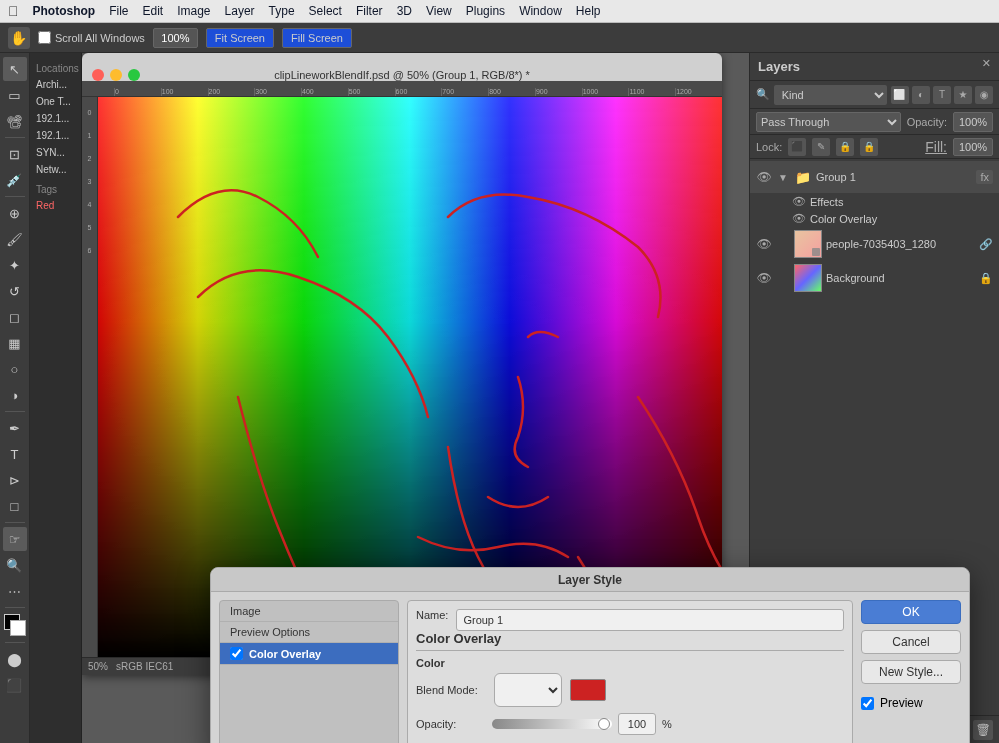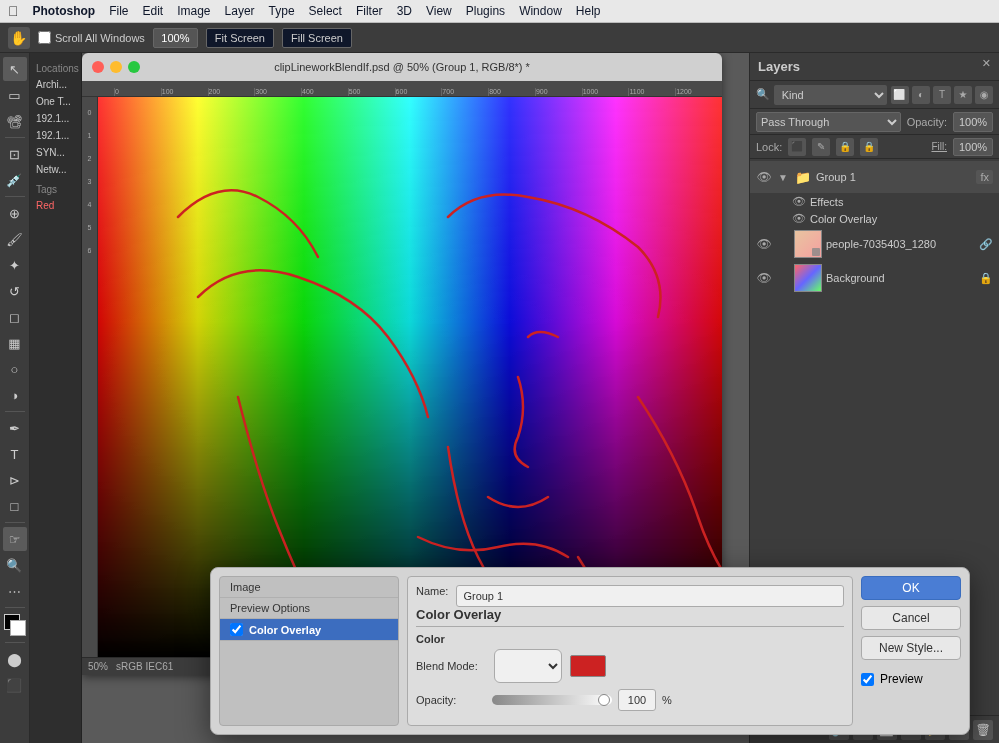--- a/index.html
+++ b/index.html
@@ -65,21 +65,21 @@
       color: #ccc; font-size: 11px; cursor: pointer;
     }
     .options-bar .zoom-input {
       width: 45px; height: 20px;
       background: #555; border: 1px solid #666;
       color: #fff; font-size: 11px; text-align: center;
       border-radius: 2px;
     }
     .options-bar .btn-sm {
       height: 20px; padding: 0 8px;
-      background: #0f172a; border: 1px solid #666;
+      background: #1d4ed8; border: 1px solid #666;
       color: #ccc; font-size: 11px; border-radius: 2px;
       cursor: pointer; white-space: nowrap;
     }
 
     
     .main-layout {
       display: flex;
       width: 100%;
       height: calc(743px - 53px);
     }
@@ -156,21 +156,21 @@
       width: 640px;
       background: #3c3c3c;
       border-radius: 6px 6px 0 0;
       box-shadow: 0 2px 10px rgba(0,0,0,0.5);
     }
     .canvas-titlebar {
       height: 28px;
       background: #d0d0d0;
       border-radius: 6px 6px 0 0;
       display: flex;
-      align-items: center;
+      align-items: flex-end;
       padding: 0 10px;
       gap: 6px;
       position: relative;
     }
     .traffic-red { width: 12px; height: 12px; border-radius: 50%; background: #ff5f57; cursor: pointer; }
     .traffic-yellow { width: 12px; height: 12px; border-radius: 50%; background: #febc2e; cursor: pointer; }
     .traffic-green { width: 12px; height: 12px; border-radius: 50%; background: #28c840; cursor: pointer; }
     .canvas-title {
       position: absolute; left: 50%; transform: translateX(-50%);
       font-size: 11px; color: #333; font-weight: 500;
@@ -322,21 +322,21 @@
       gap: 6px;
       border-bottom: 1px solid #2a2a2a;
     }
     .lock-label { color: #aaa; font-size: 11px; }
     .lock-icon {
       width: 18px; height: 18px;
       background: #555; border-radius: 2px;
       display: flex; align-items: center; justify-content: center;
       color: #aaa; font-size: 10px; cursor: pointer;
     }
-    .fill-label { color: #aaa; font-size: 10px; margin-left: auto; text-decoration: underline; }
+    .fill-label { color: #aaa; font-size: 14px; margin-left: auto; text-decoration: underline; }
     .fill-input {
       width: 40px; height: 18px;
       background: #555; border: 1px solid #666;
       color: #ccc; font-size: 11px; text-align: center;
       border-radius: 2px;
     }
 
     
     .layers-list {
       flex: 1;
@@ -850,20 +850,23 @@
       <div class="panel-tool-btn">◑</div>
       <div class="panel-tool-btn">📁</div>
       <div class="panel-tool-btn">+</div>
       <div class="panel-tool-btn">🗑</div>
     </div>
   </div>
 </div>
 
 <div class="dialog-overlay">
   <div class="layer-style-dialog">
+    <div class="dialog-titlebar">
+      <span class="dialog-title">Layer Style</span>
+    </div>
     <div class="dialog-body">
 
       <div class="dialog-left">
         <div class="dialog-left-item">Image</div>
         <div class="dialog-left-item">Preview Options</div>
         <div class="dialog-left-item has-checkbox checked active">
           <input type="checkbox" checked="" style="">
           <span>Color Overlay</span>
         </div>
       </div>

